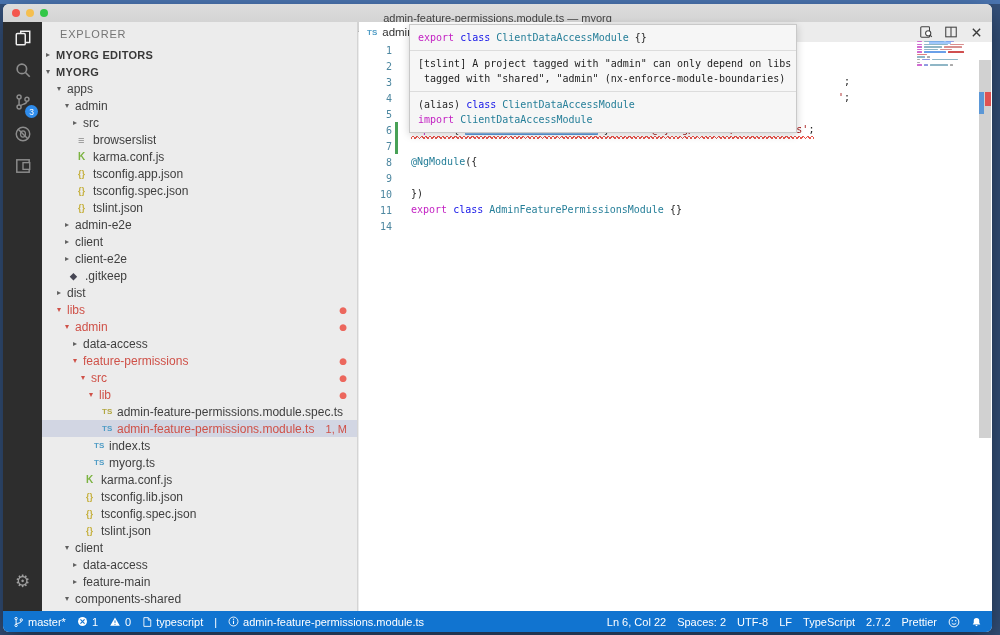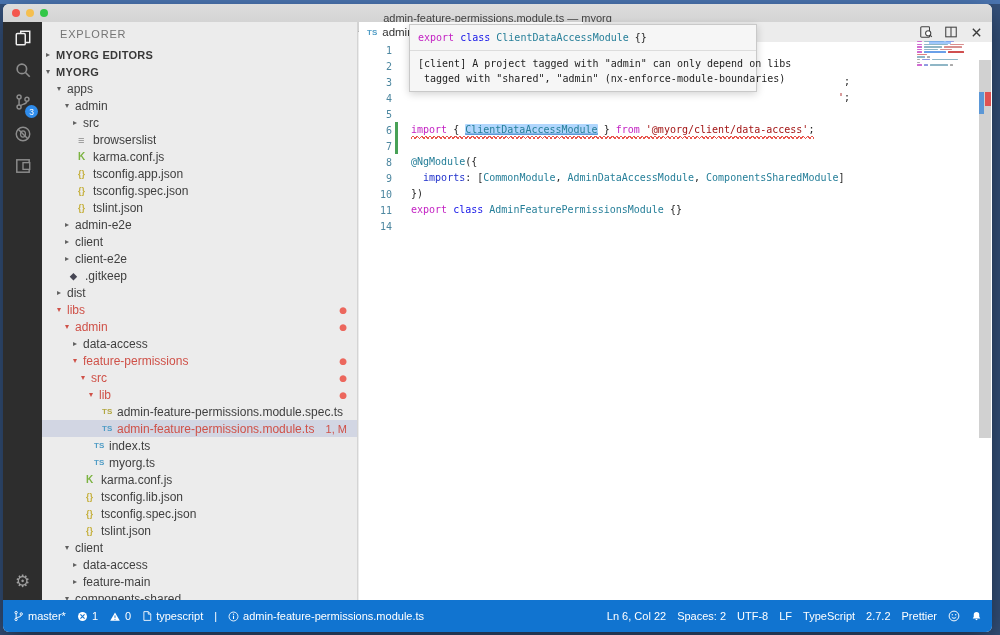--- a/index.html
+++ b/index.html
@@ -68,39 +68,39 @@
   .cline .ct { position:relative; margin-left:13px; font:10px "DejaVu Sans Mono", monospace;
     color:#262626; white-space:pre; height:16px; line-height:16px; }
   .c-kw { color:#c322c3; } .c-kwb { color:#1414e8; } .c-cls { color:#267f99; }
   .c-str { color:#a31515; } .c-prop { color:#2233cc; } .c-pun { color:#262626; }
   .hl { background:#b0d6fd; box-shadow:inset 0 -1.5px 0 #5b97d6; border-radius:1px; }
   .squig { position:absolute; left:0; bottom:-1px; height:3px; width:100%;
     background:repeating-linear-gradient(45deg,#e8564e 0 1px,transparent 1px 3px),
                repeating-linear-gradient(-45deg,#e8564e 0 1px,transparent 1px 3px); }
 
   
-  #hover { position:absolute; left:50px; top:2px; width:348px; z-index:10;
+  #hover { position:absolute; left:50px; top:2px; width:388px; z-index:10;
     background:#f6f6f6; border:1px solid #c9c9c9; box-shadow:0 2px 8px rgba(0,0,0,.18);
     font:10px "DejaVu Sans Mono", monospace; }
   #hover .hsec { padding:5px 8px; line-height:15px; white-space:pre; }
   #hover .hsec + .hsec { border-top:1px solid #dcdcdc; }
   #hover .msg { color:#1e1e1e; }
 
   
   #minimap { position:absolute; top:19px; right:17px; width:58px; height:22px; z-index:2; }
   .mrow { display:flex; gap:2px; height:1.4px; margin-bottom:1.2px; }
   .mseg { height:100%; border-radius:.5px; }
   #mini-hl { position:absolute; left:12px; top:0; width:22px; height:3px; background:rgba(110,170,250,.65); }
   #scrollbar { position:absolute; top:0; right:0; width:14px; bottom:0; }
   #scroll-slider { position:absolute; top:38px; left:1px; width:12px; height:378px; background:#c9c9c9; opacity:.85; }
   #ovr-blue { position:absolute; top:70px; left:1px; width:5px; height:22px; background:#5b97d6; }
   #ovr-red { position:absolute; top:70px; left:7px; width:6px; height:14px; background:#e05252; }
 
   
-  #status-bar { position:absolute; left:0; right:0; bottom:0; height:32px; background:#1174d0;
+  #status-bar { position:absolute; left:0; right:0; bottom:0; height:21px; background:#1174d0;
     color:#fff; display:flex; align-items:center; justify-content:space-between;
     font-size:11px; padding:0 10px; z-index:5; }
   .sb-group { display:flex; align-items:center; gap:11px; }
   .sb-item { display:flex; align-items:center; gap:4px; white-space:nowrap; }
 </style>
 </head>
 <body>
 
 <div id="desktop-top"></div>
 
@@ -416,43 +416,43 @@
           <span class="ct"></span>
         </div>
         <div class="cline">
           <span class="ln">8</span>
           <span class="gb"></span>
           <span class="ct"><span class="c-cls">@NgModule</span><span class="c-pun">({</span></span>
         </div>
         <div class="cline">
           <span class="ln">9</span>
           <span class="gb"></span>
-          <span class="ct"><span class="c-pun">  </span><span class="c-prop">imports</span><span class="c-pun">: [</span><span class="c-cls">CommonModule</span><span class="c-pun">, </span><span class="c-cls">AdminDataAccessModule</span><span class="c-pun">, </span><span class="c-cls">ComponentsSharedModule</span><span class="c-pun">]</span></span>
         </div>
         <div class="cline">
           <span class="ln">10</span>
           <span class="gb"></span>
           <span class="ct"><span class="c-pun">})</span></span>
         </div>
         <div class="cline">
           <span class="ln">11</span>
           <span class="gb"></span>
           <span class="ct"><span class="c-kw">export</span><span class="c-pun"> </span><span class="c-kwb">class</span><span class="c-pun"> </span><span class="c-cls">AdminFeaturePermissionsModule</span><span class="c-pun"> {}</span></span>
         </div>
         <div class="cline">
           <span class="ln">14</span>
           <span class="gb"></span>
           <span class="ct"></span>
         </div>
       </div>
 
     <div id="hover">
       <div class="hsec" id="hover-code"><span class="c-kw">export</span><span class="c-pun"> </span><span class="c-kwb">class</span><span class="c-pun"> </span><span class="c-cls">ClientDataAccessModule</span><span class="c-pun"> {}</span></div>
-      <div class="hsec msg" id="hover-msg">[client] A project tagged with "admin" can only depend on libs
+      <div class="hsec msg" id="hover-msg">[tslint] A project tagged with "admin" can only depend on libs
  tagged with "shared", "admin" (nx-enforce-module-boundaries)</div>
+      <div class="hsec" id="hover-alias"><div><span class="c-pun">(alias) </span><span class="c-kwb">class</span><span class="c-cls"> ClientDataAccessModule</span></div><div><span class="c-kw">import</span><span class="c-cls"> ClientDataAccessModule</span></div></div>
     </div>
 
     <div id="minimap">
       <div id="mini-hl"></div>
       <div id="minimap-rows">
           <div class="mrow">
             <span class="mseg" style="width: 5px; background: rgb(208, 106, 208);"></span>
             <span class="mseg" style="width: 20px; background: rgb(143, 182, 198);"></span>
             <span class="mseg" style="width: 8px; background: rgb(154, 154, 224);"></span>
           </div>

